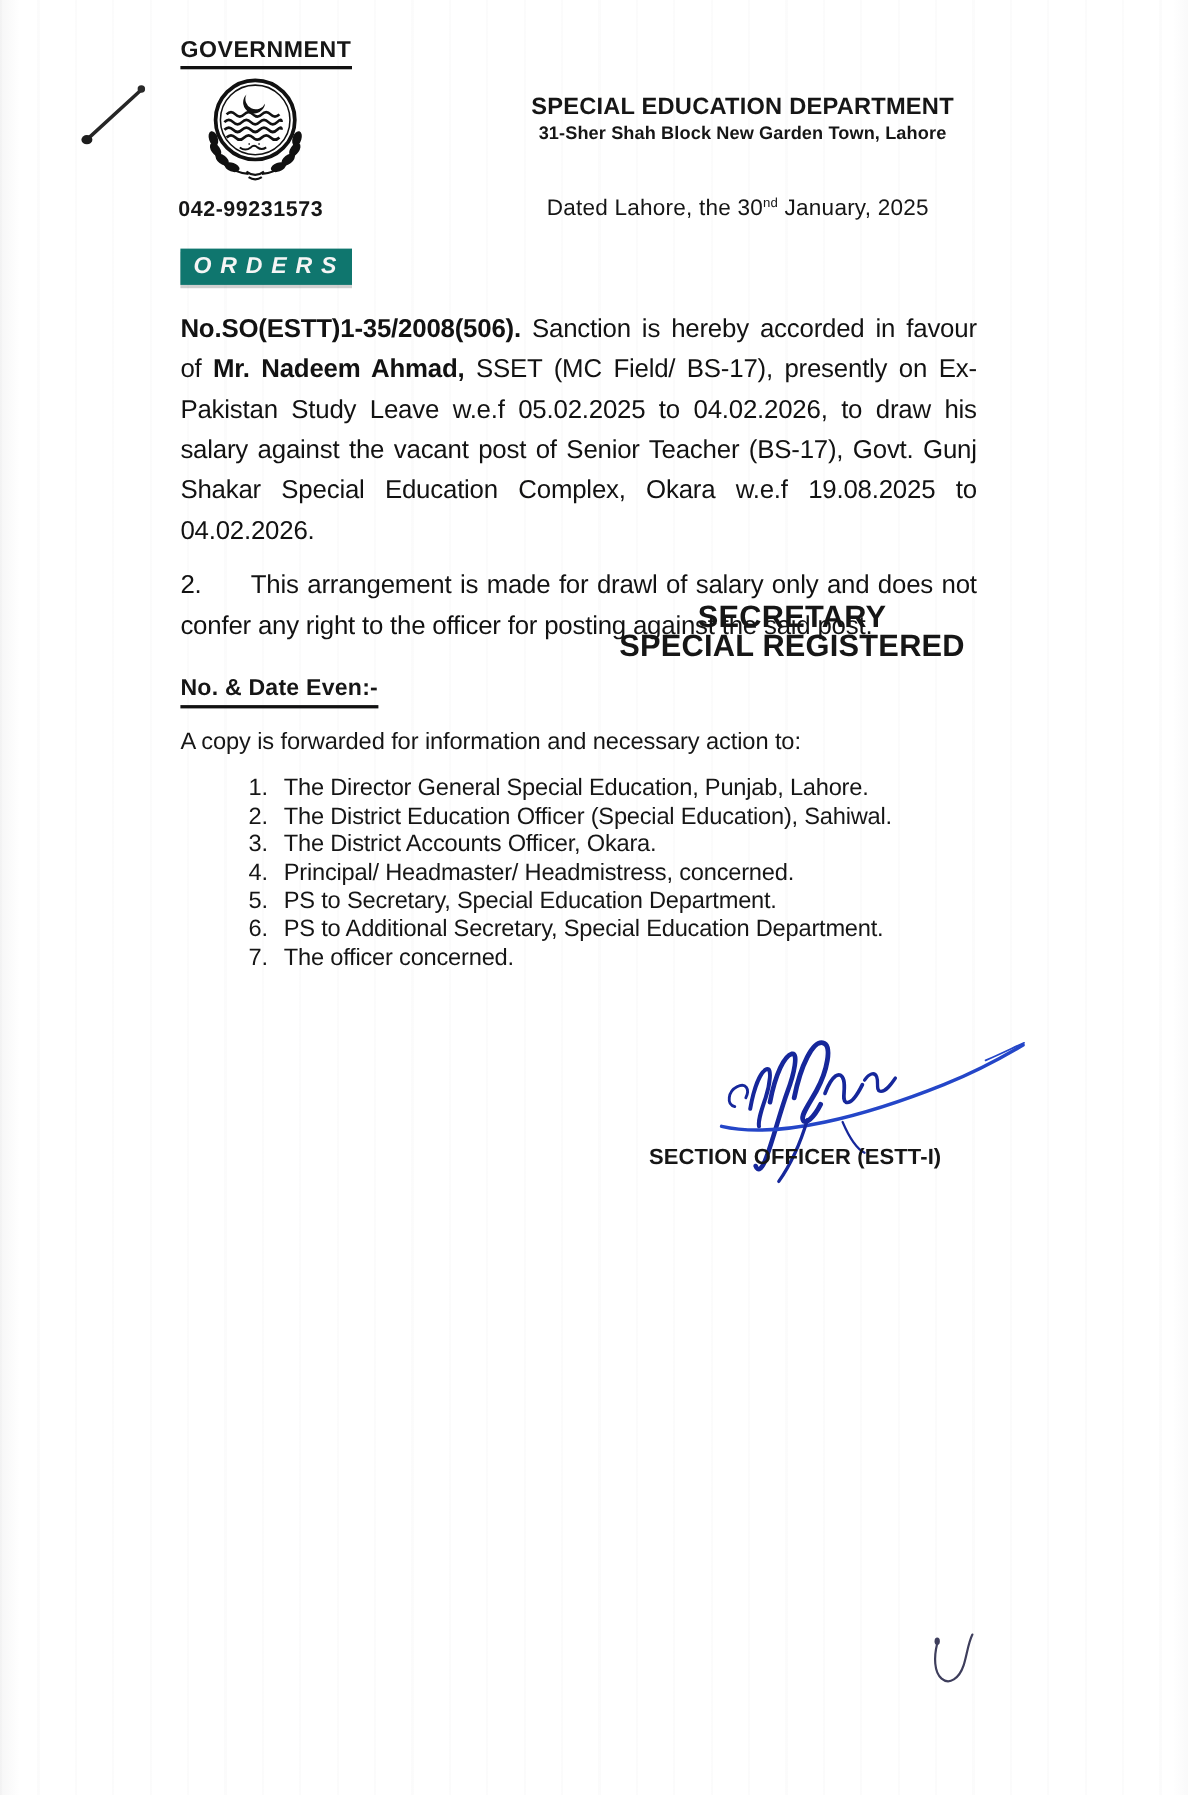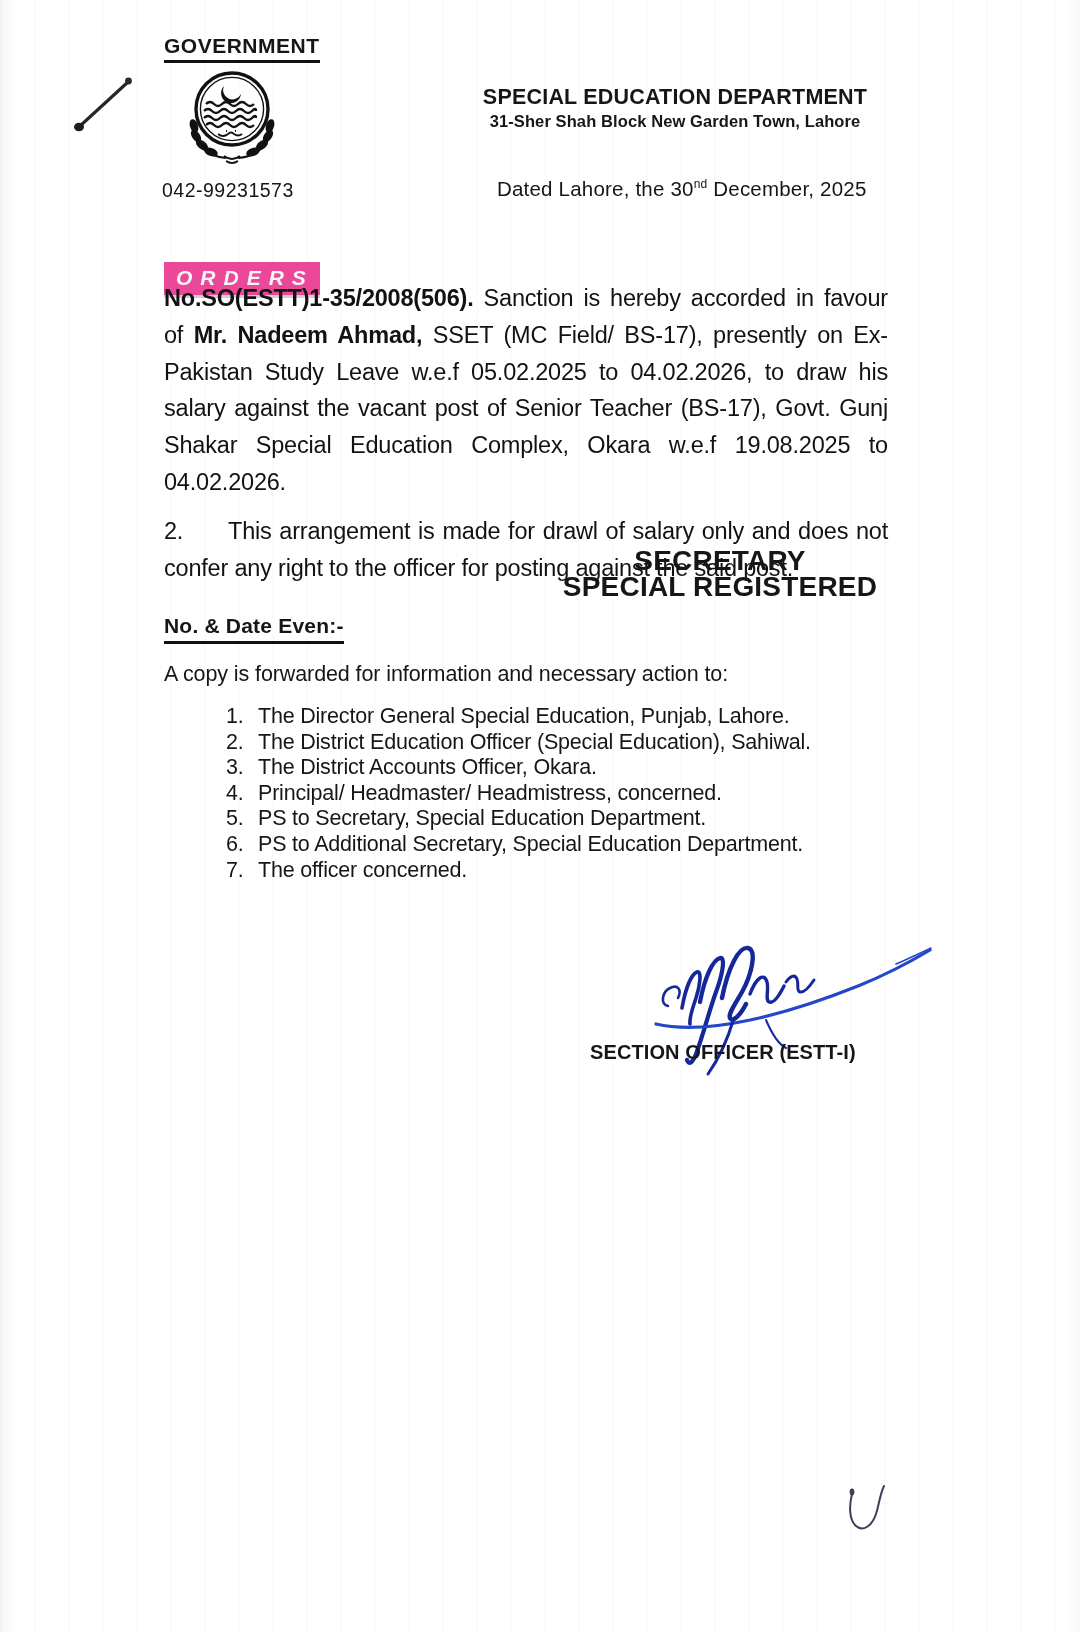--- a/index.html
+++ b/index.html
@@ -17,37 +17,36 @@
       linear-gradient(90deg, rgba(80,80,90,0.05), rgba(0,0,0,0) 18px),
       linear-gradient(270deg, rgba(80,80,90,0.03), rgba(0,0,0,0) 14px);
   }
   .abs{position:absolute;}
 
   .registered{
     left:164px;top:34px;
     font-size:21px;font-weight:bold;letter-spacing:.5px;
     border-bottom:3px solid #111;padding-bottom:2px;
   }
-  .phone{left:162px;top:179px;font-size:19.5px;font-weight:normal;letter-spacing:.5px;}
+  .phone{left:162px;top:179px;font-size:19.5px;font-weight:bold;letter-spacing:.5px;}
 
   .head-block{left:480px;top:84px;width:390px;text-align:center;line-height:1.22;}
   .head-line1,.head-line2{font-size:21.5px;font-weight:bold;letter-spacing:.2px;}
   .head-line3{font-size:16.5px;font-weight:bold;letter-spacing:.1px;margin-top:1px;}
 
   .dated{left:497px;top:177px;font-size:20.5px;letter-spacing:.2px;}
   .dated sup{font-size:12px;}
 
   .orders-badge{
     left:164px;top:226px;
-    background:#ec4899;color:#f5f5f5;
+    background:#0f766e;color:#f5f5f5;
     font-size:21px;font-weight:bold;font-style:italic;
     letter-spacing:8px;
     padding:4px 6px 5px 12px;
     box-shadow:0 3px 0 rgba(120,120,120,.35);
-    margin-top:36px;
   }
 
   .body-text{
     left:164px;top:280px;width:728px;
     font-size:23.5px;line-height:36.8px;letter-spacing:-.2px;
     text-align:justify;color:#121212;
   }
   .body-text p{margin:0 4px 12px 0;}
   .para-num{display:inline-block;width:64px;}
 
@@ -124,21 +123,21 @@
   </g>
 </svg>
 
 <div class="abs phone">042-99231573</div>
 
 <div class="abs head-block">
   <div class="head-line2">SPECIAL EDUCATION DEPARTMENT</div>
   <div class="head-line3">31-Sher Shah Block New Garden Town, Lahore</div>
 </div>
 
-<div class="abs dated"><span>Dated Lahore, the 30</span><sup>nd</sup><span> December, 2025</span></div>
+<div class="abs dated"><span>Dated Lahore, the 30</span><sup>nd</sup><span> January, 2025</span></div>
 
 <div class="abs orders-badge">ORDERS</div>
 
 <div class="abs body-text">
   <p><b>No.SO(ESTT)1-35/2008(506).</b><span> Sanction is hereby accorded in favour of </span><b>Mr. Nadeem Ahmad,</b><span> SSET (MC Field/ BS-17), presently on Ex-Pakistan Study Leave w.e.f 05.02.2025 to 04.02.2026, to draw his salary against the vacant post of Senior Teacher (BS-17), Govt. Gunj Shakar Special Education Complex, Okara w.e.f 19.08.2025 to 04.02.2026.</span></p>
   <p><span class="para-num">2.</span><span>This arrangement is made for drawl of salary only and does not confer any right to the officer for posting against the said post.</span></p>
 </div>
 
 <div class="abs secretary-block">
   <div>SECRETARY</div>

